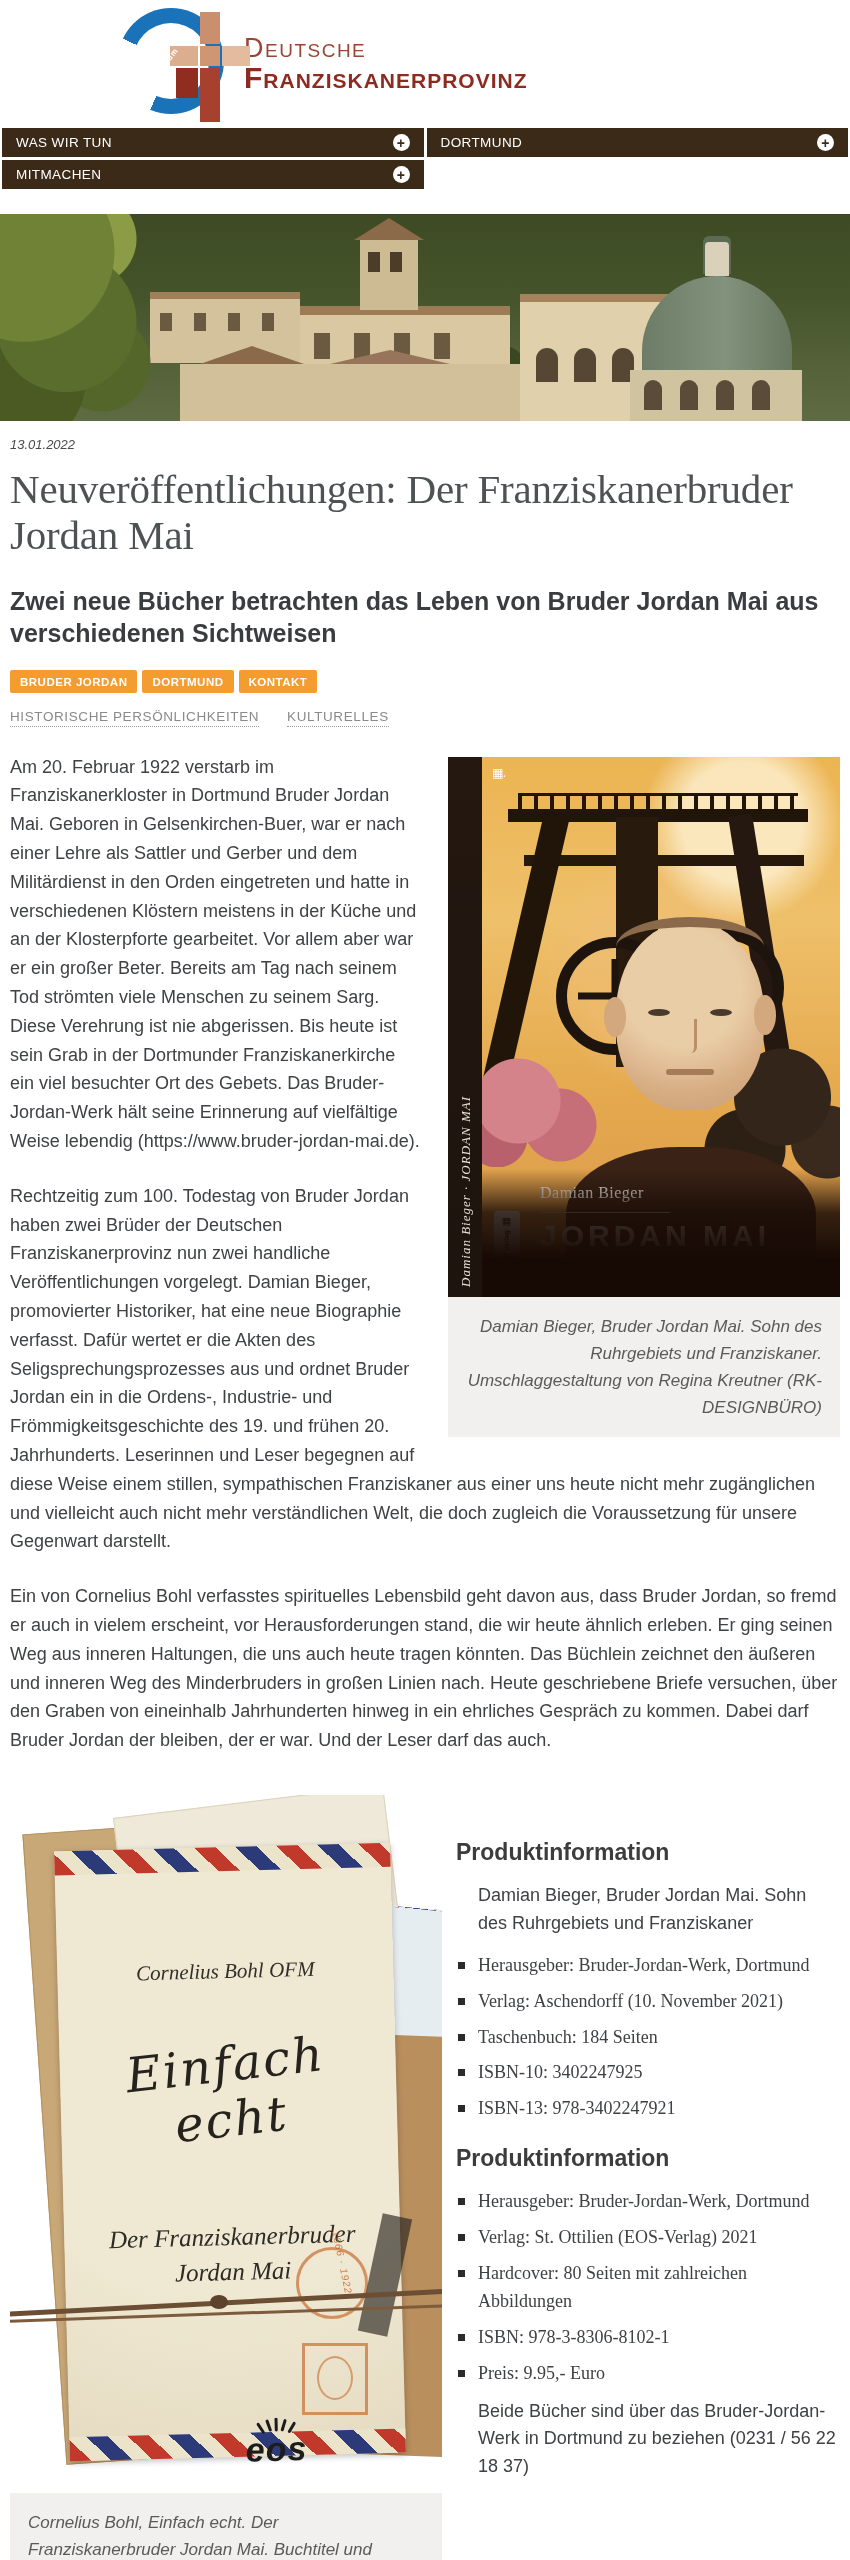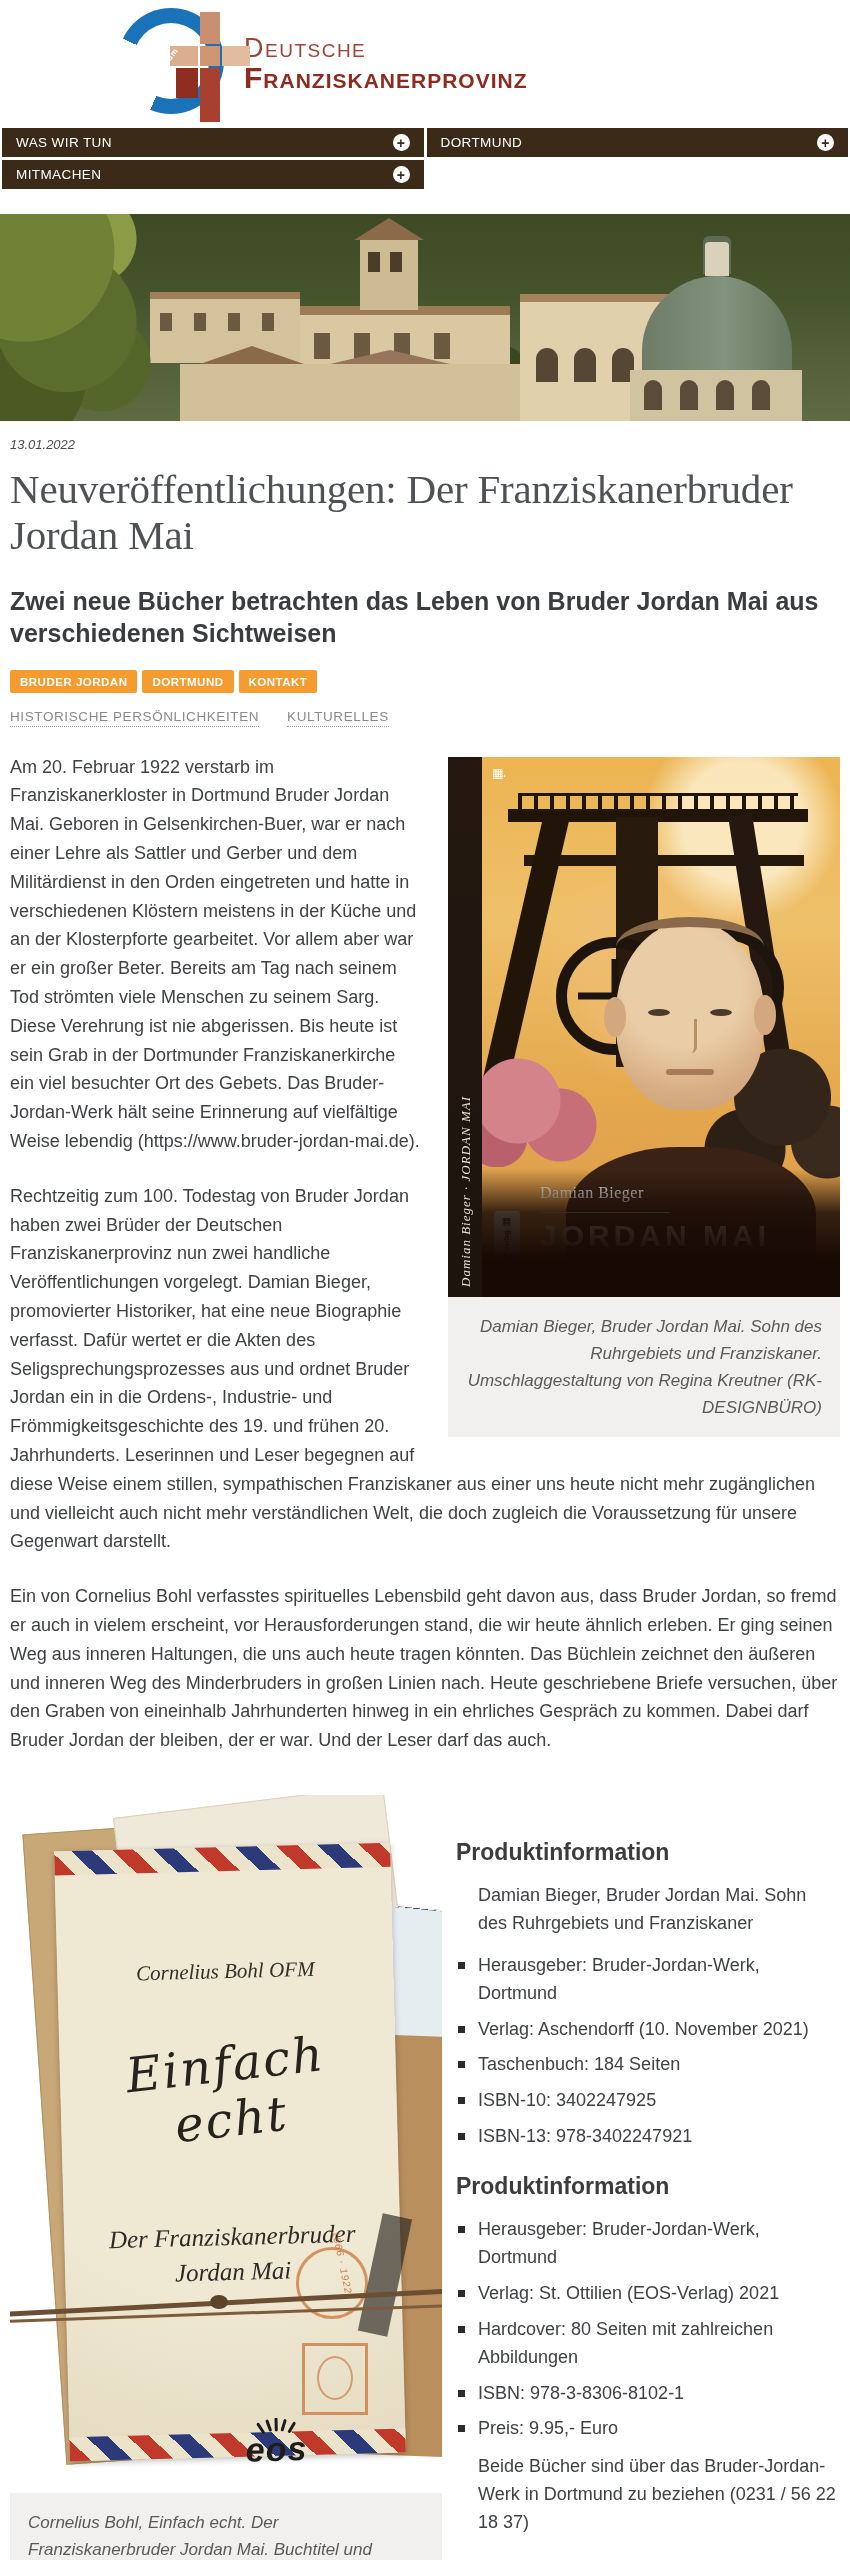--- a/index.html
+++ b/index.html
@@ -187,21 +187,21 @@
   .c2-stamp::before{content:"";position:absolute;left:12px;top:10px;width:32px;height:40px;border:2px solid rgba(200,110,50,.6);border-radius:50%;}
   .c2-cancel{left:360px;top:420px;width:30px;height:120px;background:rgba(40,35,30,.65);transform:rotate(12deg);z-index:7;}
   .c2-eos{position:absolute;left:176px;top:572px;z-index:8;text-align:center;}
   .c2-eos .rays{display:block;height:16px;}
   .c2-eos .word{font-size:34px;font-weight:bold;letter-spacing:1px;color:#1c1c1c;line-height:.9;}
 
   
   .pi-h{font-size:23px;font-weight:bold;color:#3c3c3c;margin:0 0 16px;}
   .pi-h.second{margin-top:22px;}
   .pi-intro{padding-left:22px;font-size:18px;line-height:1.55;margin:0 0 14px;}
-  ul.pi-list{list-style:none;margin:0 0 6px;padding:0;}
+  ul.pi-list{list-style:none;margin:0 0 6px;padding:0;font-family:Liberation Serif, serif;}
   ul.pi-list li{position:relative;padding-left:22px;font-size:18px;line-height:1.55;margin-bottom:8px;}
   ul.pi-list li::before{content:"";position:absolute;left:2px;top:10px;width:7px;height:7px;background:#2b2b2b;}
   .pi-note{padding-left:22px;font-size:18px;line-height:1.55;margin-top:10px;}
 </style>
 </head>
 <body>
 
 <div class="page">
 
   <div class="header">

